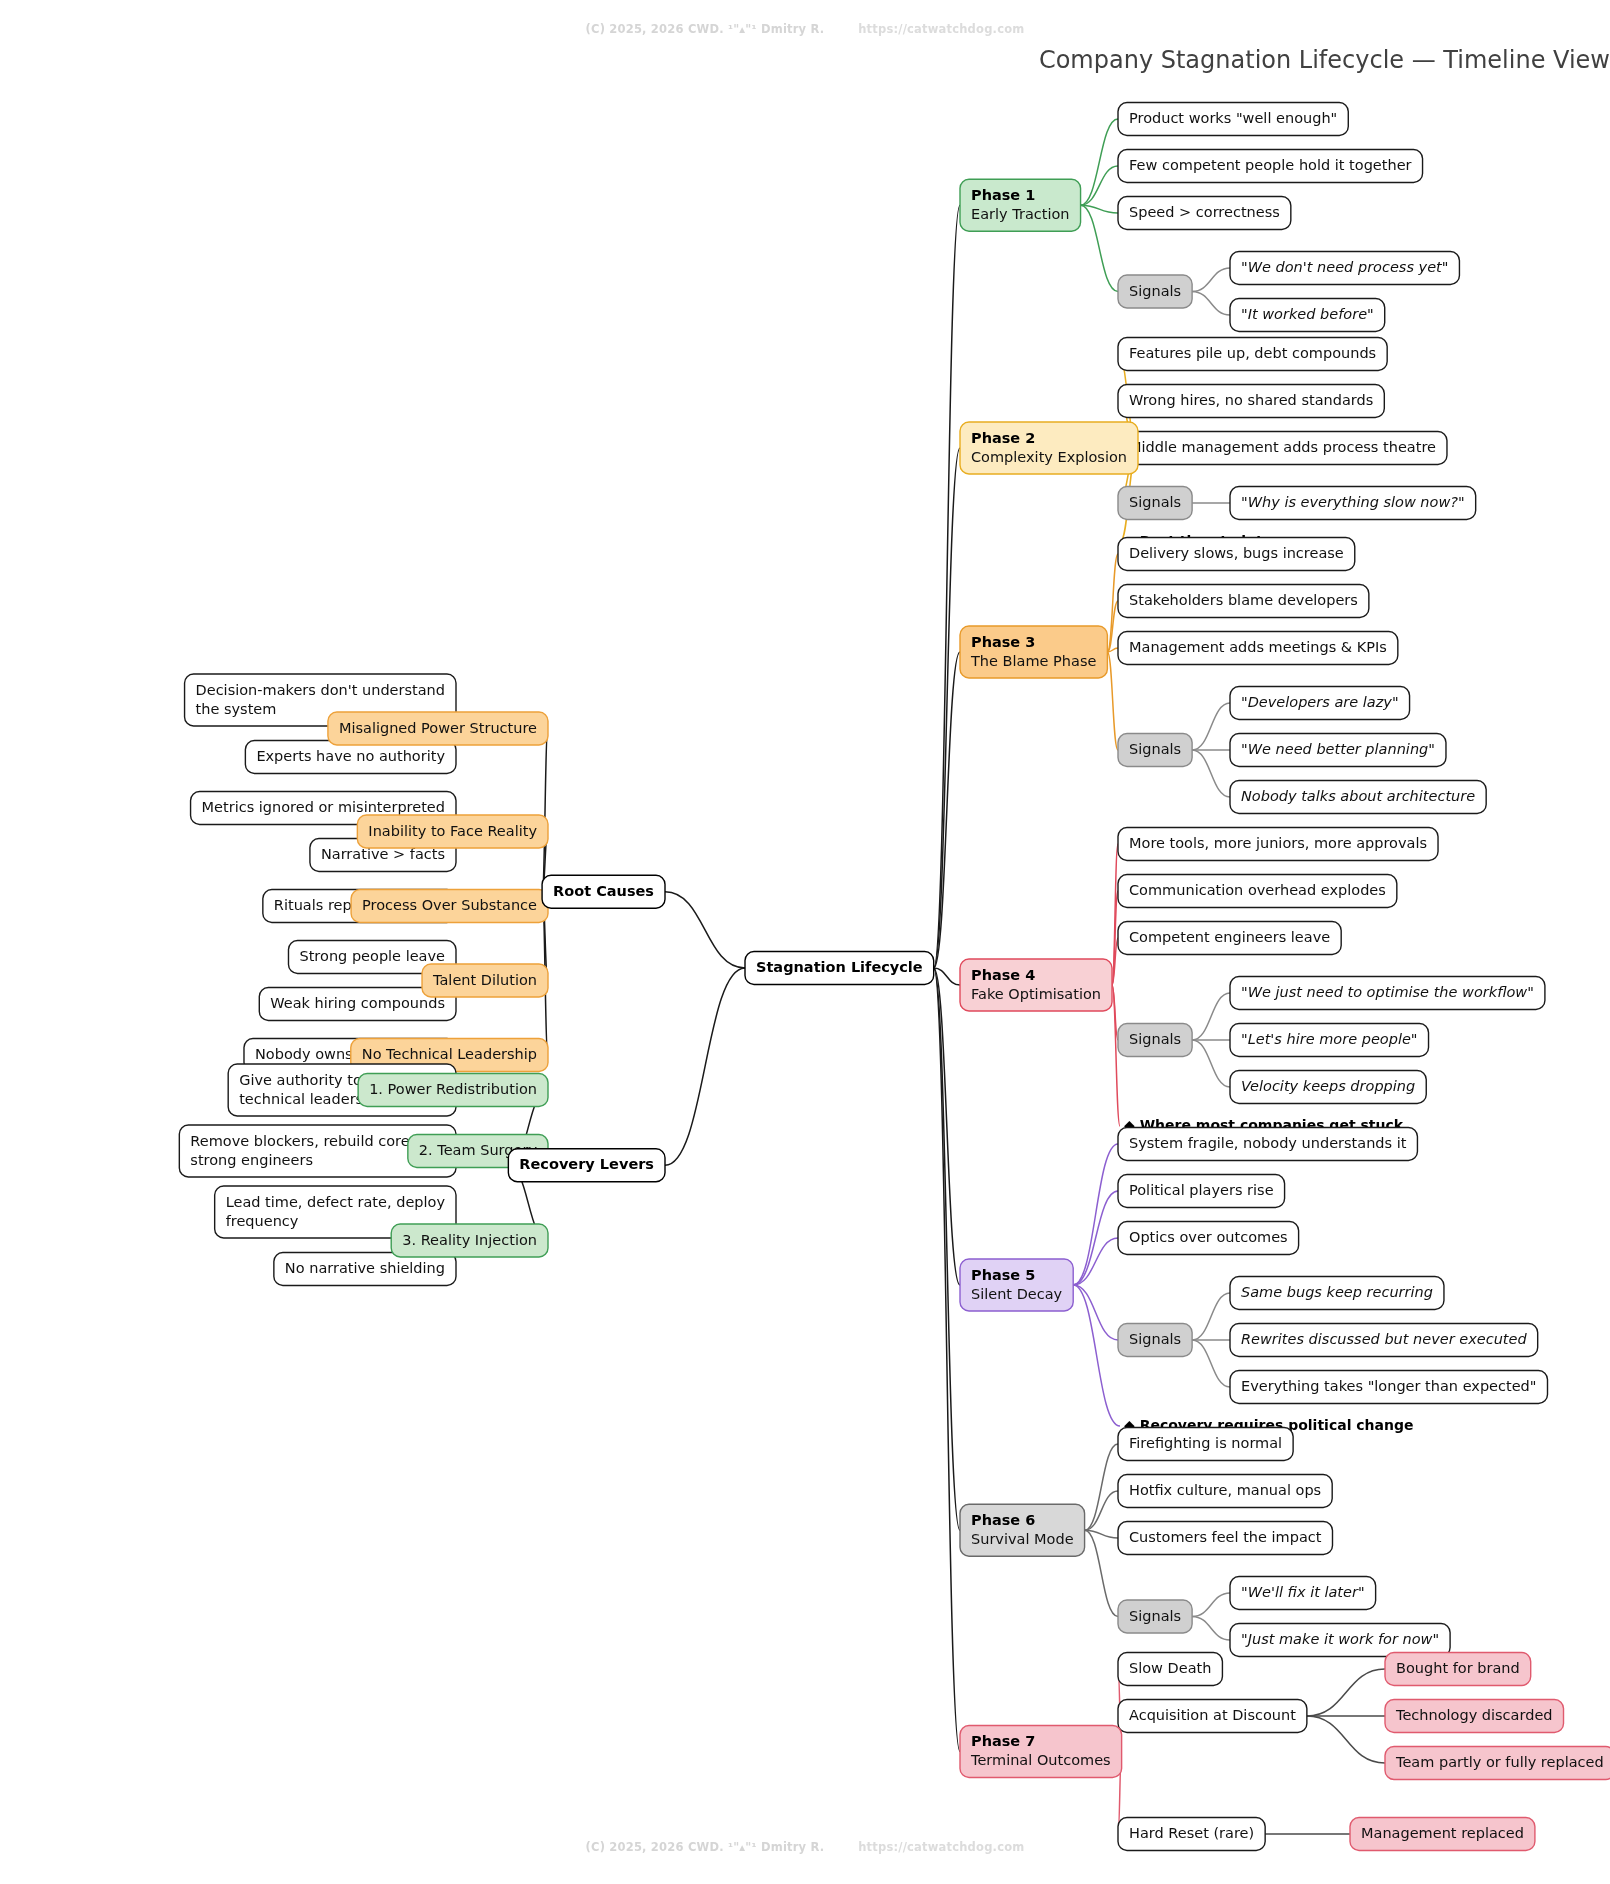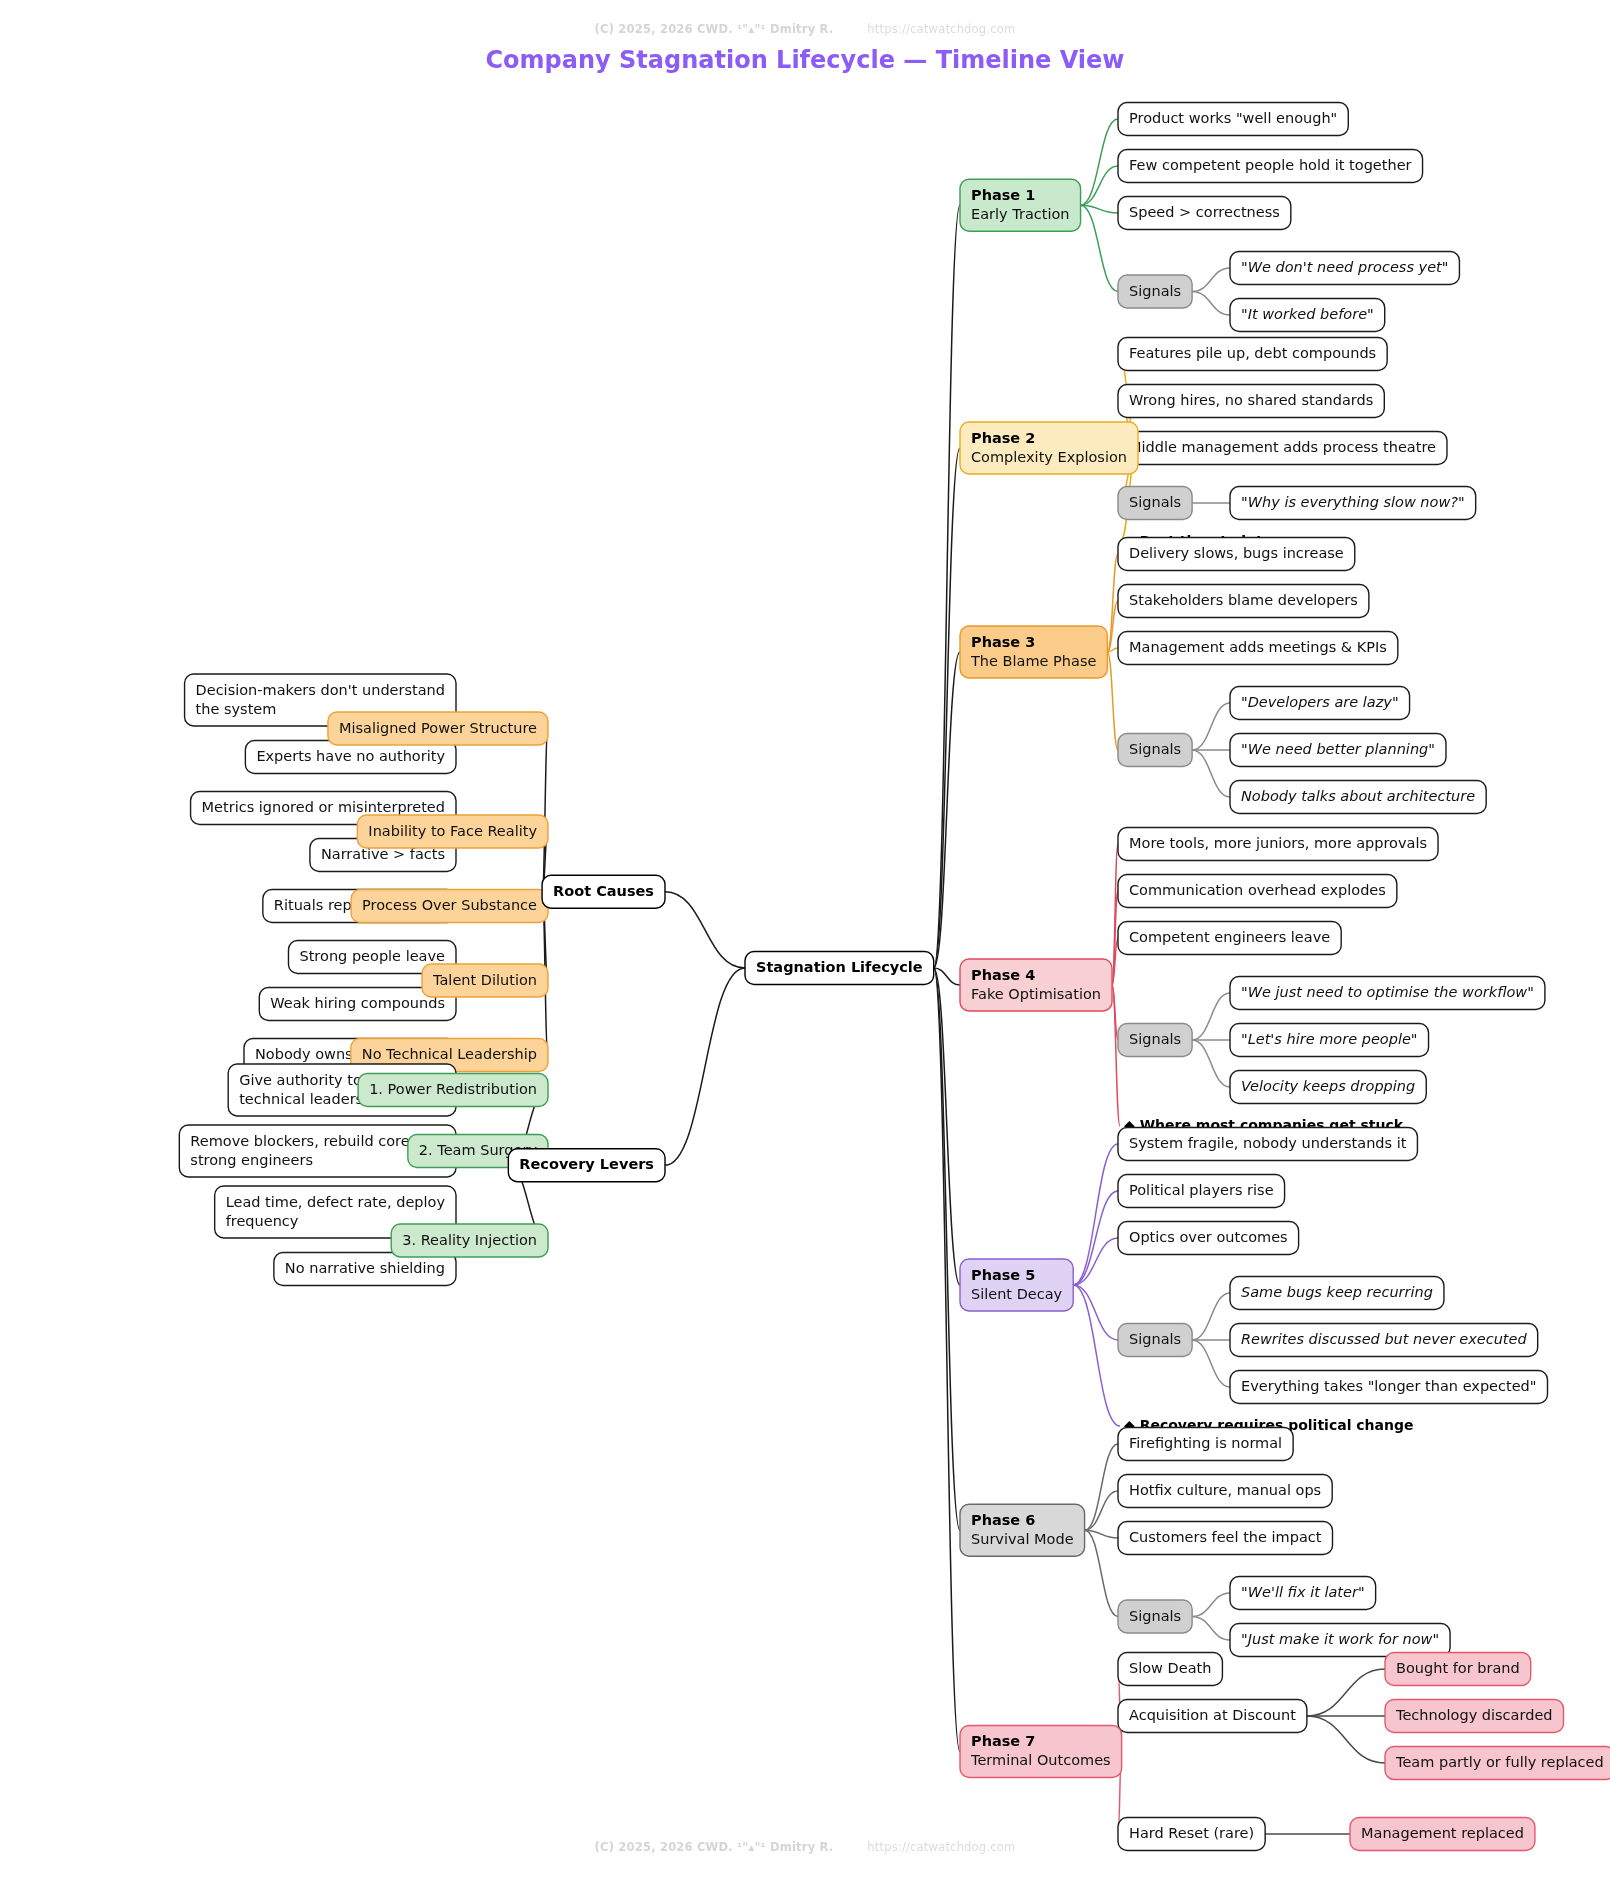--- a/index.html
+++ b/index.html
@@ -20,29 +20,29 @@
     left: 0; width: 100%;
     text-align: center;
     font-size: 11.5px;
     letter-spacing: 0.2px;
     color: #d8d8d8;
     white-space: nowrap;
   }
   #wm-top { top: 22px; }
   #wm-bottom { top: 1840px; }
   .wm-strong { font-weight: bold; color: #d5d5d5; }
-  .wm-url { color: #dcdcdc; font-weight: normal; margin-left: 30px; }
+  .wm-url { color: #dcdcdc; font-weight: bold; margin-left: 30px; }
   #title {
     position: absolute;
     left: 0; width: 100%;
     top: 46px;
-    text-align: center;
+    text-align: right;
     font-size: 24px;
-    font-weight: bold;
-    color: #8b5cf6;
+    font-weight: normal;
+    color: #404040;
     font-family: "DejaVu Sans", sans-serif;
   }
   svg#map {
     position: absolute;
     left: 0; top: 0;
     width: 1610px; height: 1884px;
   }
   .nodebox { }
   .nodebox rect {
     stroke-width: 1.4px;

